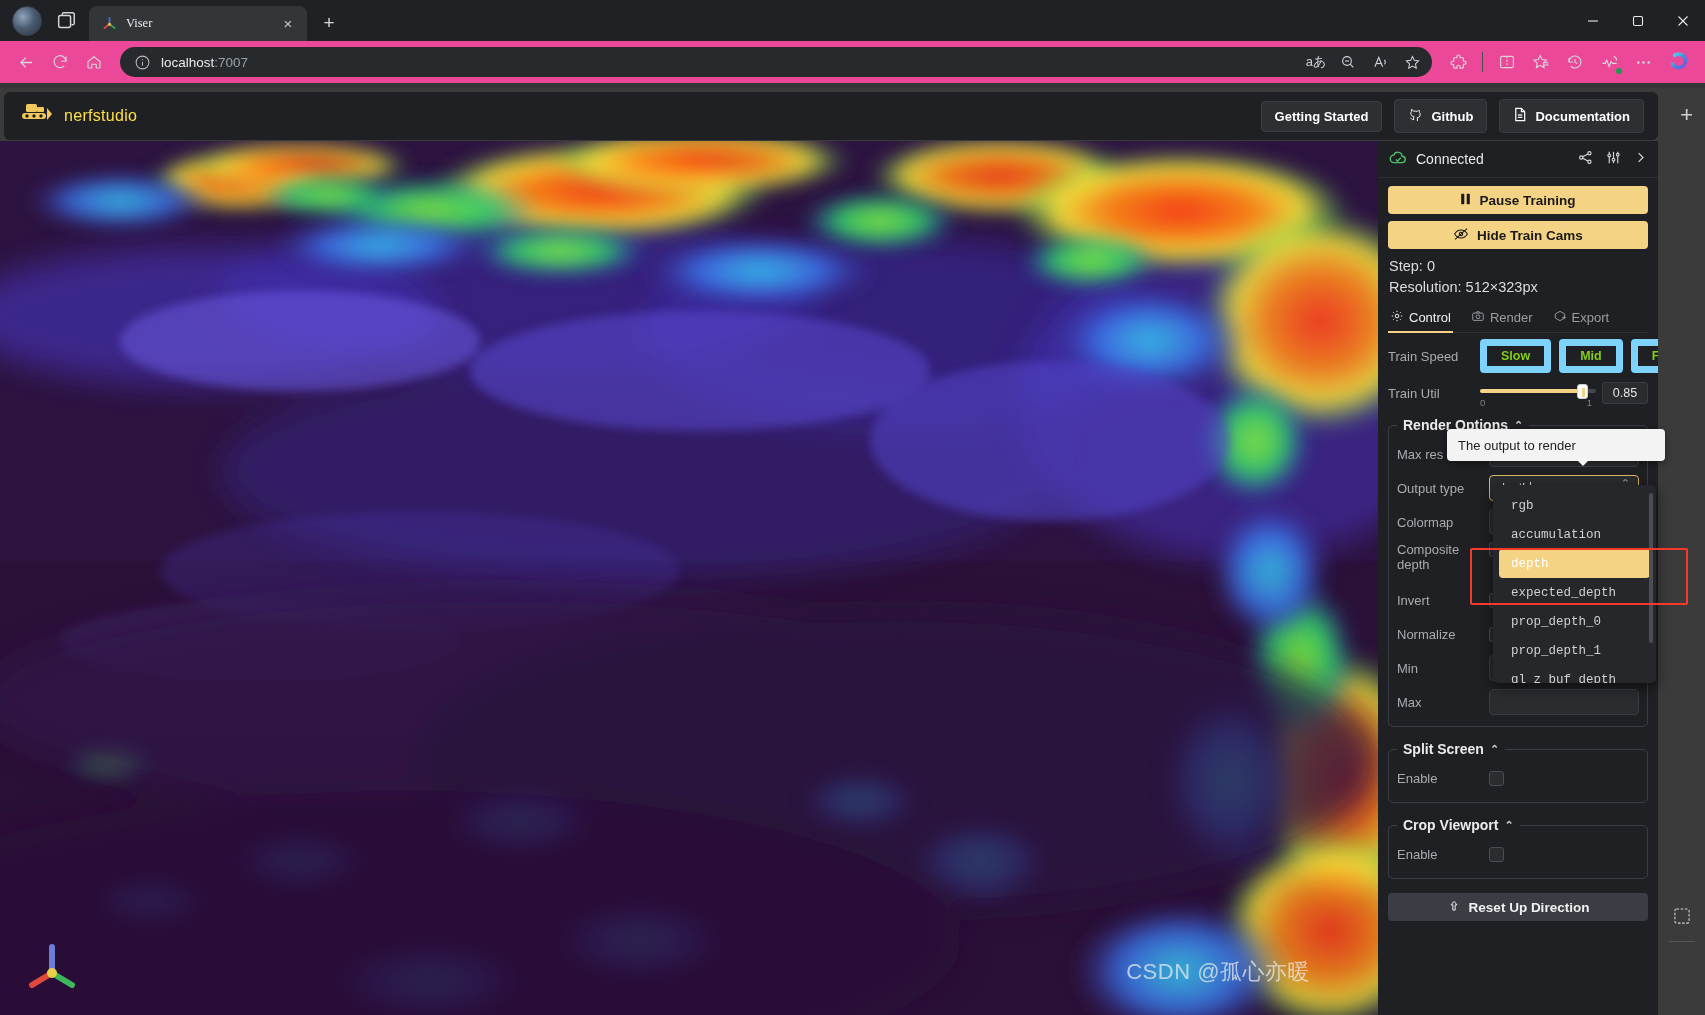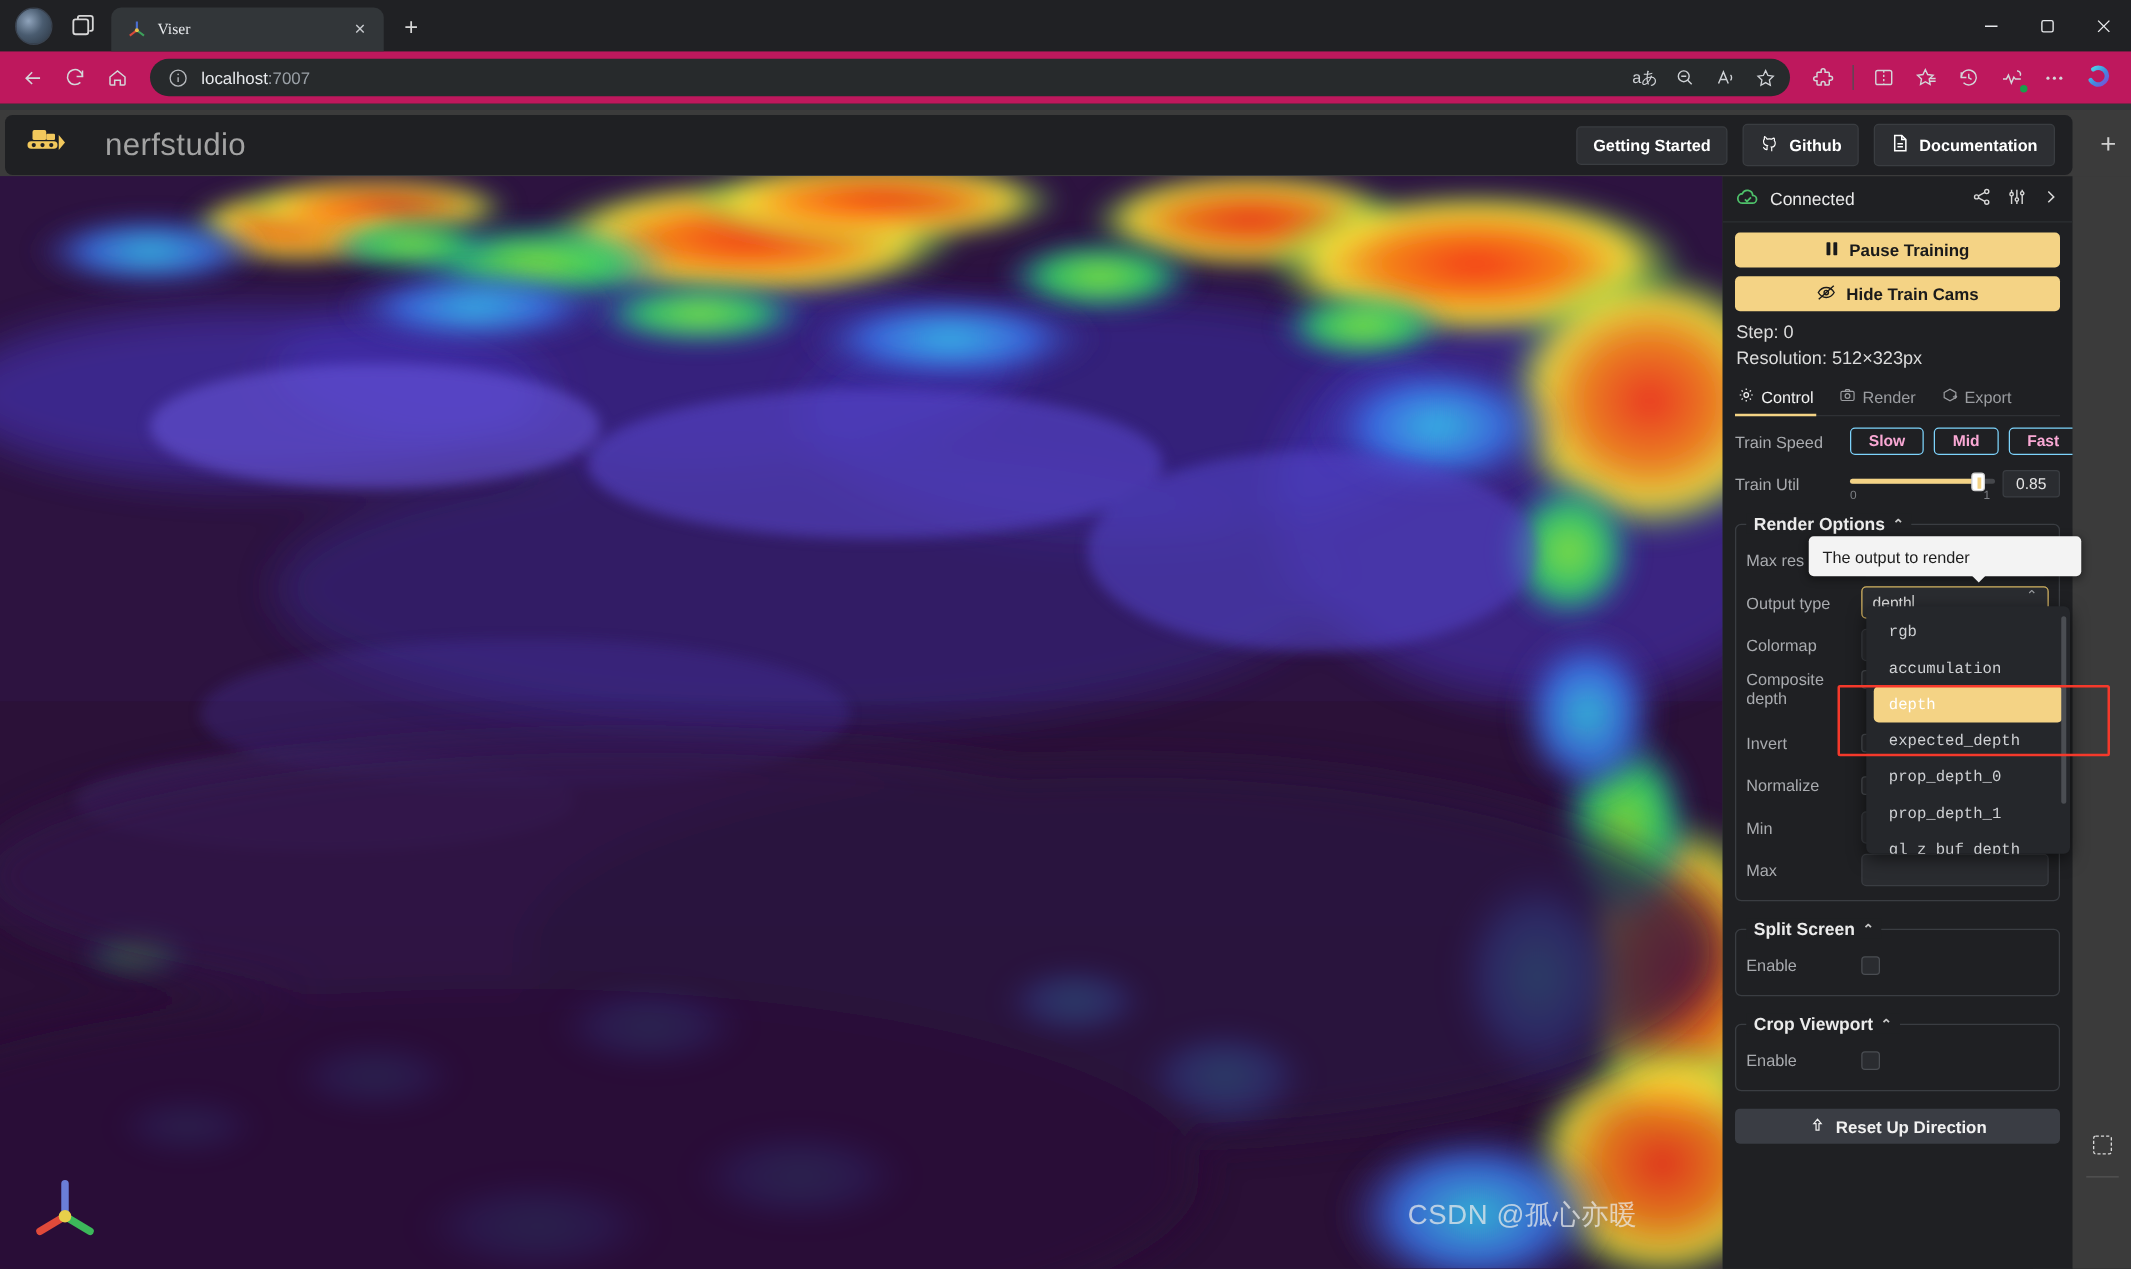--- a/index.html
+++ b/index.html
@@ -42,21 +42,21 @@
     display:flex; align-items:center; justify-content:center;
     color:#c8cbcf; font-size: 15px; line-height:1;
   }
   .newtab {
     width: 28px; height:28px; margin: 0 0 4px 8px;
     display:flex; align-items:center; justify-content:center;
     color:#d6d6d6; font-size:19px; border-radius:5px; flex:none;
   }
 
   .toolbar {
-    height: 42px; background:#be185d;
+    height: 42px; background:#ec4899;
     display:flex; align-items:center; padding: 11px 10px; gap: 2px;
   }
   .tb-btn {
     width: 32px; height:32px; border-radius:5px; flex:none;
     display:flex; align-items:center; justify-content:center;
     color:#d4d6d9;
   }
   .omnibox {
     flex:1; height: 30px; background:#272a2c; border-radius: 16px;
     display:flex; align-items:center; padding: 0 6px 0 14px;
@@ -101,21 +101,21 @@
 
   
   .page { position:absolute; left:0; top:88px; width:1705px; height:927px; background:#3b3b3b; }
 
   .nerf-header {
     position:absolute; left:4px; top:4px; width:1654px; height:48px;
     background:#1f2023; border-radius: 6px;
     display:flex; align-items:center; padding: 0 14px;
   }
   .logo { display:flex; align-items:center; gap:0px; }
-  .logo .logo-text { color:#a3a3a3; font-size: 25px; letter-spacing:0.3px;margin-left:20px; }
+  .logo .logo-text { color:#fde047; font-size: 16px; letter-spacing:0.3px; }
   .hdr-right { margin-left:auto; display:flex; align-items:center; gap: 12px; }
   .hdr-btn {
     background:#2d2f33; border:1px solid #3a3d41; border-radius:4px;
     color:#ffffff; font-size: 13px; font-weight:bold;
     padding: 7px 13px; display:flex; align-items:center; gap:8px;
     white-space:nowrap;
   }
   .plus-right {
     position:absolute; right: 12px; top: 14px; color:#cfcfcf; font-size:22px;
   }
@@ -171,21 +171,21 @@
   .ptab.active::after {
     content:""; position:absolute; left:0; right:0; bottom:-1px; height:2px; background:#f4d385;
   }
 
   .row { display:flex; align-items:center; min-height: 28px; margin-top: 6px; }
   .row .lbl { width: 92px; color:#a9abaf; font-size: 13px; flex:none; line-height:15px; }
   .row .ctl { flex:1; display:flex; align-items:center; gap: 6px; }
 
   .seg { display:flex; gap: 8px; }
   .seg-btn {
-    border:1px solid #7dd3fc; color:#f9a8d4; background:transparent;
+    border:7px solid #7dd3fc; color:#84cc16; background:transparent;
     border-radius:4px; font-size: 12.5px; font-weight:bold;
     padding: 3px 14px;
   }
 
   .slider-wrap { position:relative; flex:1; height: 24px; }
   .slider-track {
     position:absolute; top: 8px; left:0; right: 0; height: 4px;
     background:#45474b; border-radius:2px;
   }
   .slider-fill {

